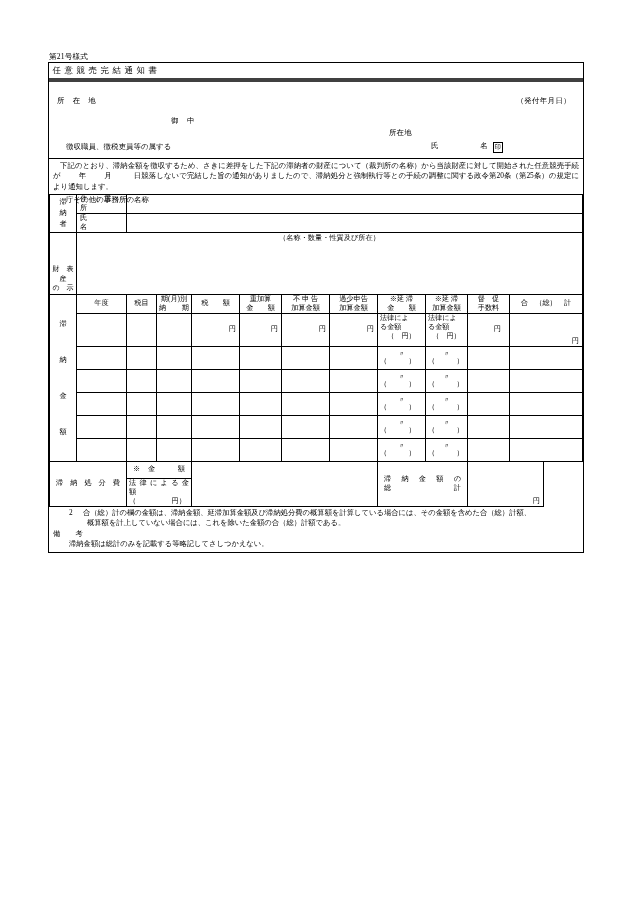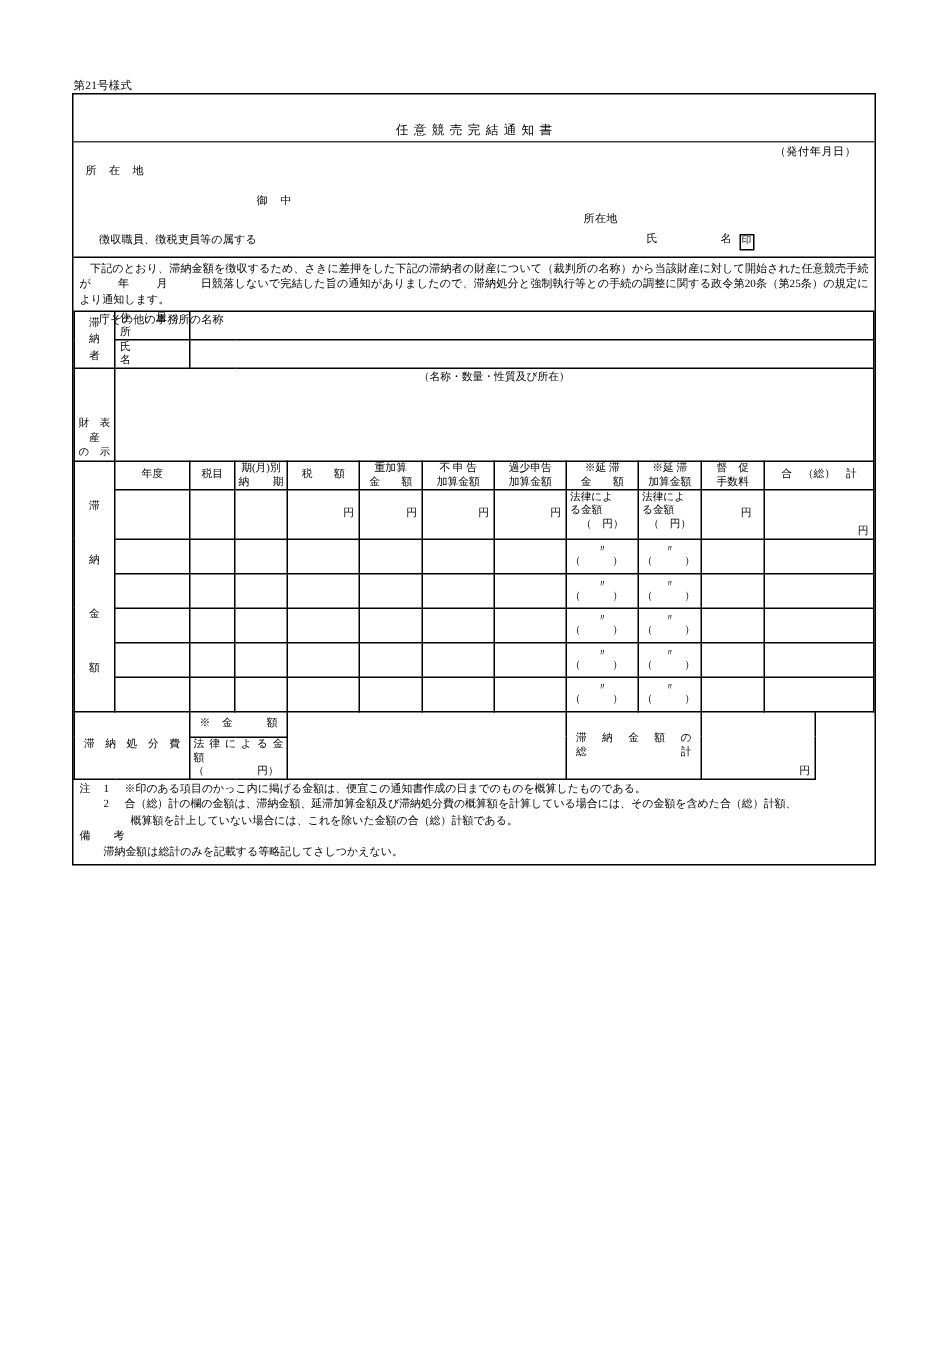--- a/index.html
+++ b/index.html
@@ -32,39 +32,37 @@
   .doc {
     position: absolute;
     left: 48px;
     top: 62px;
     width: 536px;
     border: 1px solid #000;
     box-sizing: border-box;
   }
   
   .title-row {
-    border-bottom: 1px solid #404040;
+    border-bottom: 4px solid #404040;
     height: 15px;
     line-height: 15px;
-    text-align: center;
     font-size: 8.4px;
     letter-spacing: 3.6px;
     padding-left: 3.6px;
-    margin-top: 16px;
   }
   
   .letterhead {
     position: relative;
     height: 76px;
     border-bottom: 1px solid #000;
   }
   .issue-date {
     position: absolute;
     right: 12px;
-    top: 1px;
+    top: 14px;
     font-size: 7.4px;
     letter-spacing: 0.4px;
   }
   .addressee {
     position: absolute;
     left: 8px;
     top: 14px;
     font-size: 7.4px;
     line-height: 9.6px;
   }
@@ -462,23 +460,20 @@
         <td colspan="2" style="height:20px;vertical-align:top">
           <span class="spread" style="padding:0 2px">法 律 に よ る 金 額</span>
           <span class="paren">（　　　　　円）</span>
         </td>
       </tr>
     </tbody>
       </table>
 
     <div class="notes">
       <span class="nrow">
-        <span class="tag">注</span><span class="numlabel">1</span><span>※印のある項目のかっこ内に掲げる金額は、便宜この通知書作成の日までのものを概算したものである。</span>
-      </span>
-      <span class="nrow">
         <span class="tag"></span><span class="numlabel">2</span><span>合（総）計の欄の金額は、滞納金額、延滞加算金額及び滞納処分費の概算額を計算している場合には、その金額を含めた合（総）計額、</span>
       </span>
       <span class="nrow ind2">概算額を計上していない場合には、これを除いた金額の合（総）計額である。</span>
       <span class="nrow bikou">
         <span class="bikou-tag">備　考</span>
       </span>
       <span class="nrow bikou-txt">滞納金額は総計のみを記載する等略記してさしつかえない。</span>
     </div>
 
   </div>

